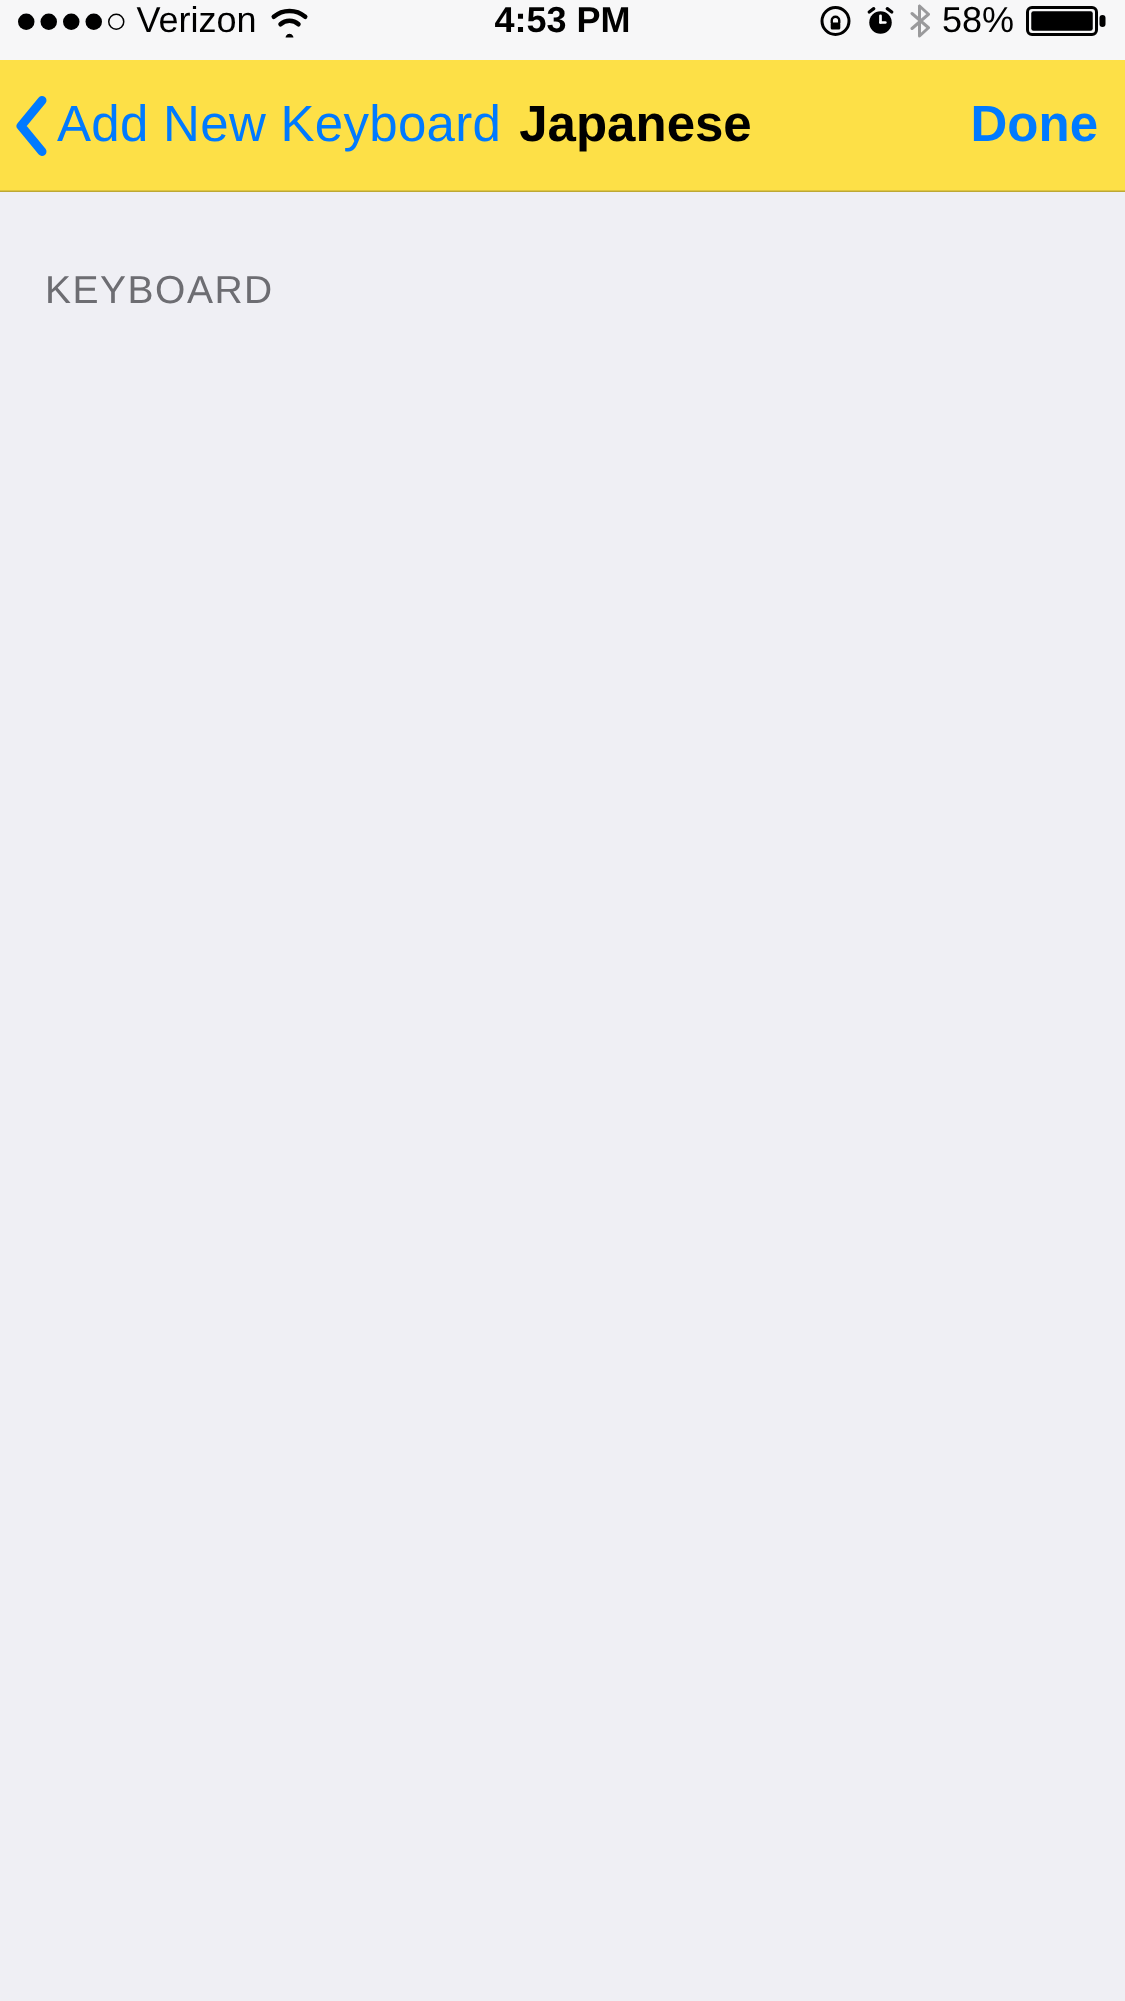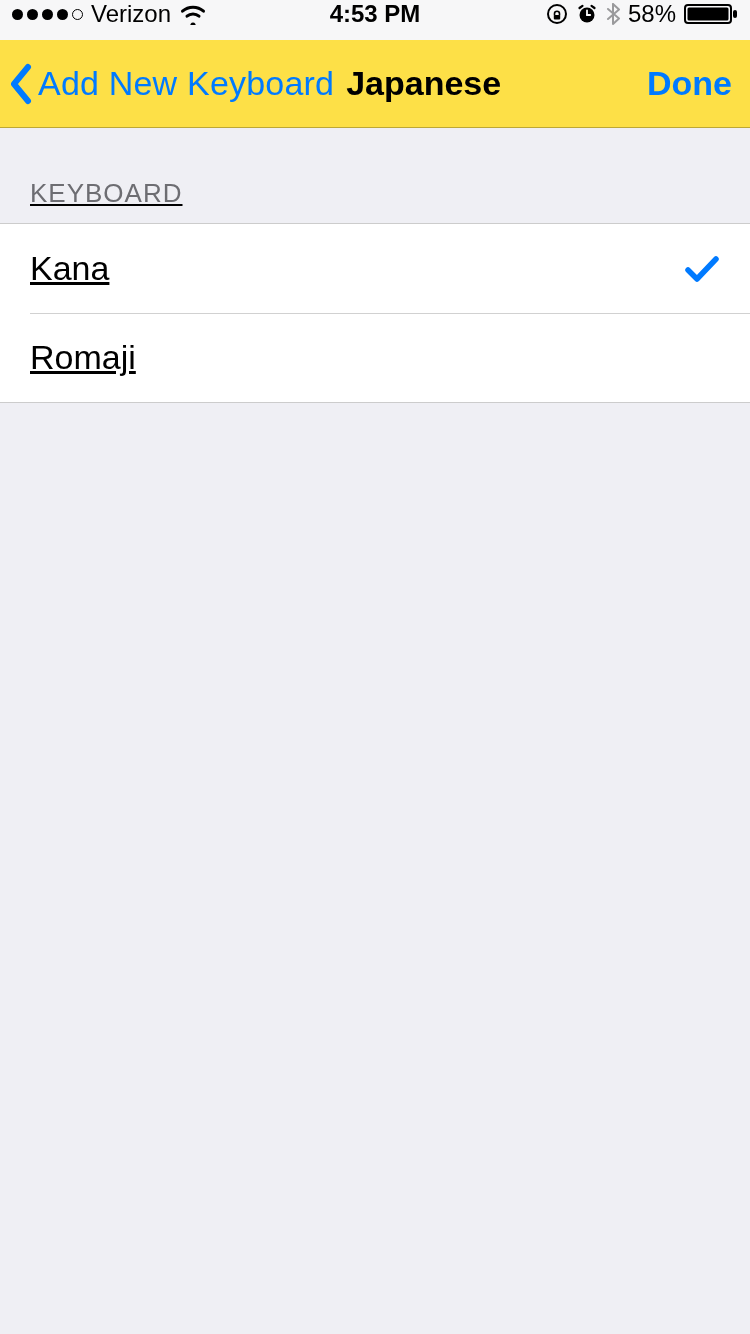--- a/index.html
+++ b/index.html
@@ -104,21 +104,20 @@
     .done-btn {
       margin-left: auto;
       color: #007aff;
       font-size: 34px;
       font-weight: 600;
     }
 
     
     .content {
       width: 100%;
-      text-decoration: underline;
     }
     .section-header {
       padding: 50px 30px 14px 30px;
       color: #6d6d72;
       font-size: 26px;
       letter-spacing: 1px;
       font-weight: 400;
     }
     .list {
       background: #fff;
@@ -221,27 +220,13 @@
     </span>
     <span class="back-label">Add New Keyboard</span>
   </div>
   <div class="nav-title">Japanese</div>
   <div class="done-btn">Done</div>
 </div>
 
 <div class="content">
   <div class="section-header">KEYBOARD</div>
 
-  <div class="list">
-    <div class="list-row selected">
-      <span class="row-label">Kana</span>
-      <span class="checkmark">
-        <svg width="36" height="30" viewBox="0 0 36 30">
-          <polyline points="4,16 13,25 32,5" fill="none" stroke="#007aff" stroke-width="5.5" stroke-linecap="round" stroke-linejoin="round"></polyline>
-        </svg>
-      </span>
-    </div>
-    <div class="list-row">
-      <span class="row-label">Romaji</span>
-
-    </div>
-  </div>
 </div>
 
 </body></html>

